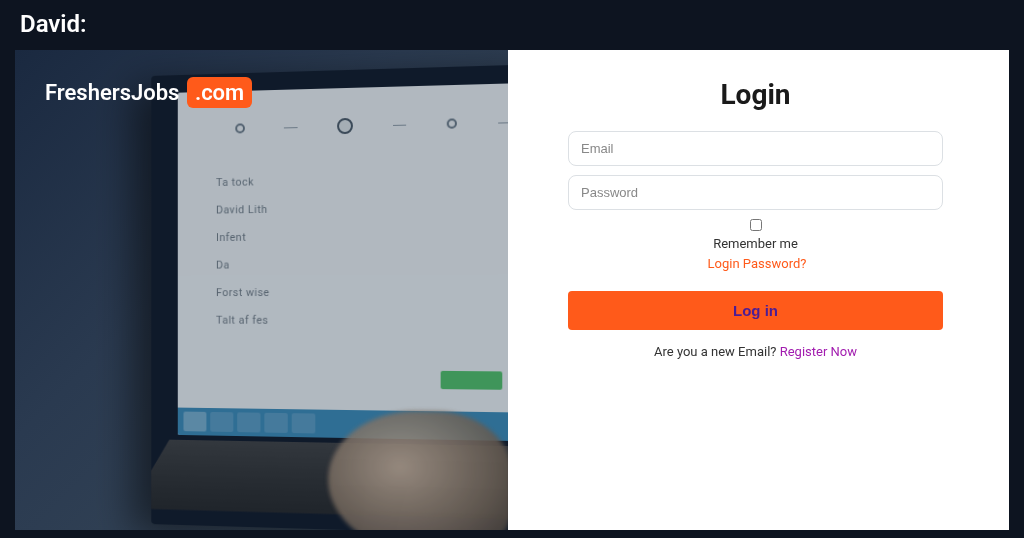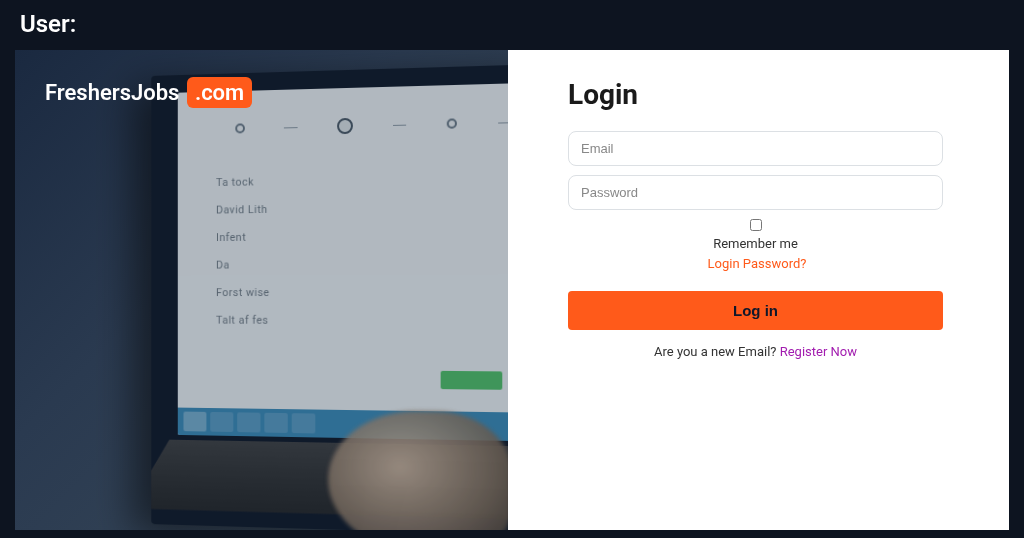--- a/index.html
+++ b/index.html
@@ -155,20 +155,21 @@
       background: linear-gradient(180deg, #4a4a4a 0%, #2a2a2a 100%);
       transform: perspective(400px) rotateX(50deg);
       opacity: 0.6;
     }
     .right-panel {
       flex: 1;
       background: #ffffff;
       padding: 28px 66px 30px 60px;
     }
     .form-title {
+      text-align: center;
       font-size: 28px;
       font-weight: 700;
       color: #1a1a1a;
       margin-bottom: 20px;
     }
     .input-field {
       width: 100%;
       padding: 9px 12px;
       border: 1px solid #dce0e4;
       border-radius: 8px;
@@ -195,21 +196,21 @@
     .forgot-link {
       color: #ff5a1a;
       text-decoration: none;
       cursor: pointer;
       margin-left: 3px;
     }
     .login-btn {
       width: 100%;
       padding: 11px;
       background: #ff5a1a;
-      color: #0f172a;
+      color: #4c1d95;
       border: none;
       border-radius: 4px;
       font-size: 15px;
       font-weight: 600;
       cursor: pointer;
     }
     .register-row {
       text-align: center;
       font-size: 13px;
       color: #333;
@@ -217,21 +218,21 @@
     }
     .register-link {
       color: #a21caf;
       text-decoration: none;
       cursor: pointer;
     }
   </style>
 </head>
 <body>
 
-<div class="page-title">User:</div>
+<div class="page-title">David:</div>
 
 <div class="container">
 
   <div class="left-panel">
     <div class="brand-overlay">
       <span>FreshersJobs</span>
       <span class="brand-suffix">.com</span>
     </div>
     <div class="laptop-scene">
       <div class="screen">

